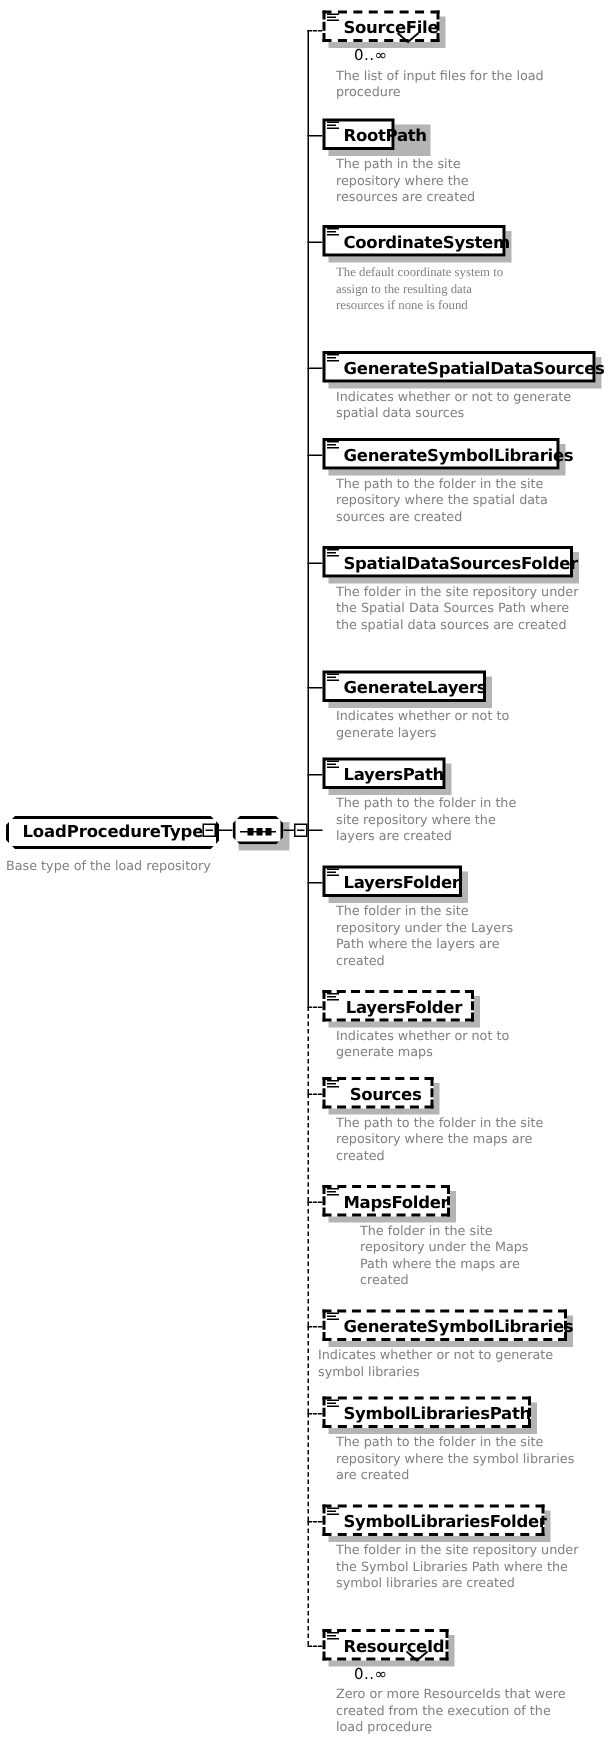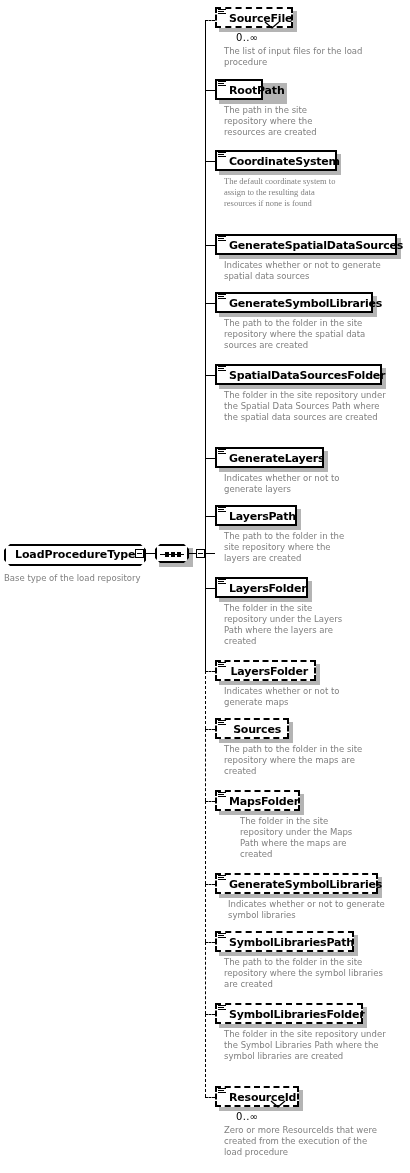--- a/index.html
+++ b/index.html
@@ -371,21 +371,21 @@
       <div class="el-desc" style="left: 240px; top: 816px; width: 118px;">The folder in the site repository under the Maps Path where the maps are created</div>
       <div class="el" style="left: 215px; top: 873px;">
         <div class="el-shadow" style="width: 163px;"></div>
         <div class="el-box optional" style="width: 163px;">GenerateSymbolLibraries</div>
         <span class="el-icon">
           <i></i>
           <i></i>
           <i></i>
         </span>
       </div>
-      <div class="el-desc" style="left: 228px; top: 899px; width: 170px;">Indicates whether or not to generate symbol libraries</div>
+      <div class="el-desc" style="left: 212px; top: 899px; width: 170px;">Indicates whether or not to generate symbol libraries</div>
       <div class="el" style="left: 215px; top: 931px;">
         <div class="el-shadow" style="width: 139px;"></div>
         <div class="el-box optional" style="width: 139px;">SymbolLibrariesPath</div>
         <span class="el-icon">
           <i></i>
           <i></i>
           <i></i>
         </span>
       </div>
       <div class="el-desc" style="left: 224px; top: 957px; width: 160px;">The path to the folder in the site repository where the symbol libraries are created</div>

